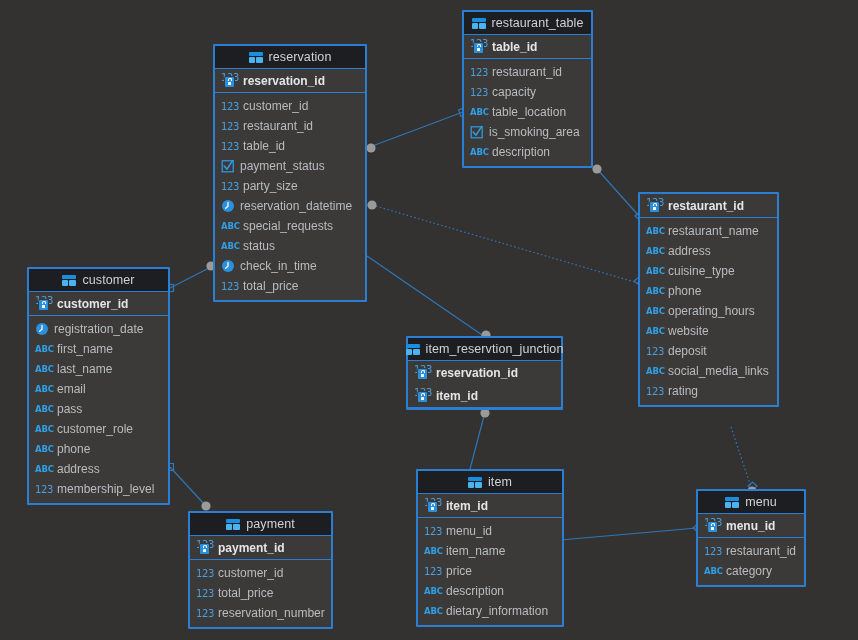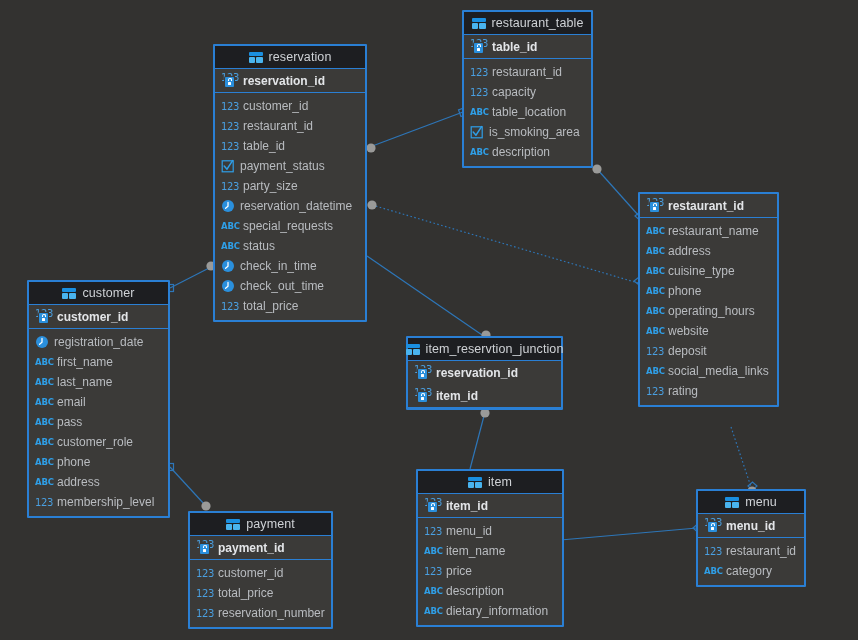--- a/index.html
+++ b/index.html
@@ -266,109 +266,100 @@
           <div class="col">
             <span class="ico ico-clock">
               <svg width="14" height="14" viewBox="0 0 14 14">
                 <circle cx="7" cy="7" r="6" fill="#2a8fdc"></circle>
                 <path d="M7 3.4 V7.2 L4.6 9.3" stroke="#ffffff" stroke-width="1.25" fill="none" stroke-linecap="round"></path>
               </svg>
             </span>
             <span class="col-name">check_in_time</span>
           </div>
           <div class="col">
+            <span class="ico ico-123">123</span>
+            <span class="col-name">total_price</span>
+          </div>
+        </div>
+      </div>
+      <div class="entity" style="left: 638px; top: 192px; width: 141px;">
+        <div class="pk-section">
+          <div class="col">
+            <span class="ico ico-pk">
+              <span class="num">123</span>
+              <span class="key"></span>
+            </span>
+            <span class="col-name">restaurant_id</span>
+          </div>
+        </div>
+        <div class="cols">
+          <div class="col">
+            <span class="ico ico-abc">ABC</span>
+            <span class="col-name">restaurant_name</span>
+          </div>
+          <div class="col">
+            <span class="ico ico-abc">ABC</span>
+            <span class="col-name">address</span>
+          </div>
+          <div class="col">
+            <span class="ico ico-abc">ABC</span>
+            <span class="col-name">cuisine_type</span>
+          </div>
+          <div class="col">
+            <span class="ico ico-abc">ABC</span>
+            <span class="col-name">phone</span>
+          </div>
+          <div class="col">
+            <span class="ico ico-abc">ABC</span>
+            <span class="col-name">operating_hours</span>
+          </div>
+          <div class="col">
+            <span class="ico ico-abc">ABC</span>
+            <span class="col-name">website</span>
+          </div>
+          <div class="col">
+            <span class="ico ico-123">123</span>
+            <span class="col-name">deposit</span>
+          </div>
+          <div class="col">
+            <span class="ico ico-abc">ABC</span>
+            <span class="col-name">social_media_links</span>
+          </div>
+          <div class="col">
+            <span class="ico ico-123">123</span>
+            <span class="col-name">rating</span>
+          </div>
+        </div>
+      </div>
+      <div class="entity" style="left: 27px; top: 267px; width: 143px; text-align: right;">
+        <div class="ent-header">
+          <span class="ico ico-table">
+            <span class="t-top"></span>
+            <span class="t-bl"></span>
+            <span class="t-br"></span>
+          </span>
+          <span class="ent-title">customer</span>
+        </div>
+        <div class="pk-section">
+          <div class="col">
+            <span class="ico ico-pk">
+              <span class="num">123</span>
+              <span class="key"></span>
+            </span>
+            <span class="col-name">customer_id</span>
+          </div>
+        </div>
+        <div class="cols">
+          <div class="col">
             <span class="ico ico-clock">
               <svg width="14" height="14" viewBox="0 0 14 14">
                 <circle cx="7" cy="7" r="6" fill="#2a8fdc"></circle>
                 <path d="M7 3.4 V7.2 L4.6 9.3" stroke="#ffffff" stroke-width="1.25" fill="none" stroke-linecap="round"></path>
               </svg>
             </span>
-            <span class="col-name">check_out_time</span>
-          </div>
-          <div class="col">
-            <span class="ico ico-123">123</span>
-            <span class="col-name">total_price</span>
-          </div>
-        </div>
-      </div>
-      <div class="entity" style="left: 638px; top: 192px; width: 141px;">
-        <div class="pk-section">
-          <div class="col">
-            <span class="ico ico-pk">
-              <span class="num">123</span>
-              <span class="key"></span>
-            </span>
-            <span class="col-name">restaurant_id</span>
-          </div>
-        </div>
-        <div class="cols">
-          <div class="col">
-            <span class="ico ico-abc">ABC</span>
-            <span class="col-name">restaurant_name</span>
-          </div>
-          <div class="col">
-            <span class="ico ico-abc">ABC</span>
-            <span class="col-name">address</span>
-          </div>
-          <div class="col">
-            <span class="ico ico-abc">ABC</span>
-            <span class="col-name">cuisine_type</span>
-          </div>
-          <div class="col">
-            <span class="ico ico-abc">ABC</span>
-            <span class="col-name">phone</span>
-          </div>
-          <div class="col">
-            <span class="ico ico-abc">ABC</span>
-            <span class="col-name">operating_hours</span>
-          </div>
-          <div class="col">
-            <span class="ico ico-abc">ABC</span>
-            <span class="col-name">website</span>
-          </div>
-          <div class="col">
-            <span class="ico ico-123">123</span>
-            <span class="col-name">deposit</span>
-          </div>
-          <div class="col">
-            <span class="ico ico-abc">ABC</span>
-            <span class="col-name">social_media_links</span>
-          </div>
-          <div class="col">
-            <span class="ico ico-123">123</span>
-            <span class="col-name">rating</span>
-          </div>
-        </div>
-      </div>
-      <div class="entity" style="left: 27px; top: 280px; width: 143px; text-align: right;">
-        <div class="ent-header">
-          <span class="ico ico-table">
-            <span class="t-top"></span>
-            <span class="t-bl"></span>
-            <span class="t-br"></span>
-          </span>
-          <span class="ent-title">customer</span>
-        </div>
-        <div class="pk-section">
-          <div class="col">
-            <span class="ico ico-pk">
-              <span class="num">123</span>
-              <span class="key"></span>
-            </span>
-            <span class="col-name">customer_id</span>
-          </div>
-        </div>
-        <div class="cols">
-          <div class="col">
-            <span class="ico ico-clock">
-              <svg width="14" height="14" viewBox="0 0 14 14">
-                <circle cx="7" cy="7" r="6" fill="#2a8fdc"></circle>
-                <path d="M7 3.4 V7.2 L4.6 9.3" stroke="#ffffff" stroke-width="1.25" fill="none" stroke-linecap="round"></path>
-              </svg>
-            </span>
             <span class="col-name">registration_date</span>
           </div>
           <div class="col">
             <span class="ico ico-abc">ABC</span>
             <span class="col-name">first_name</span>
           </div>
           <div class="col">
             <span class="ico ico-abc">ABC</span>
             <span class="col-name">last_name</span>
           </div>

